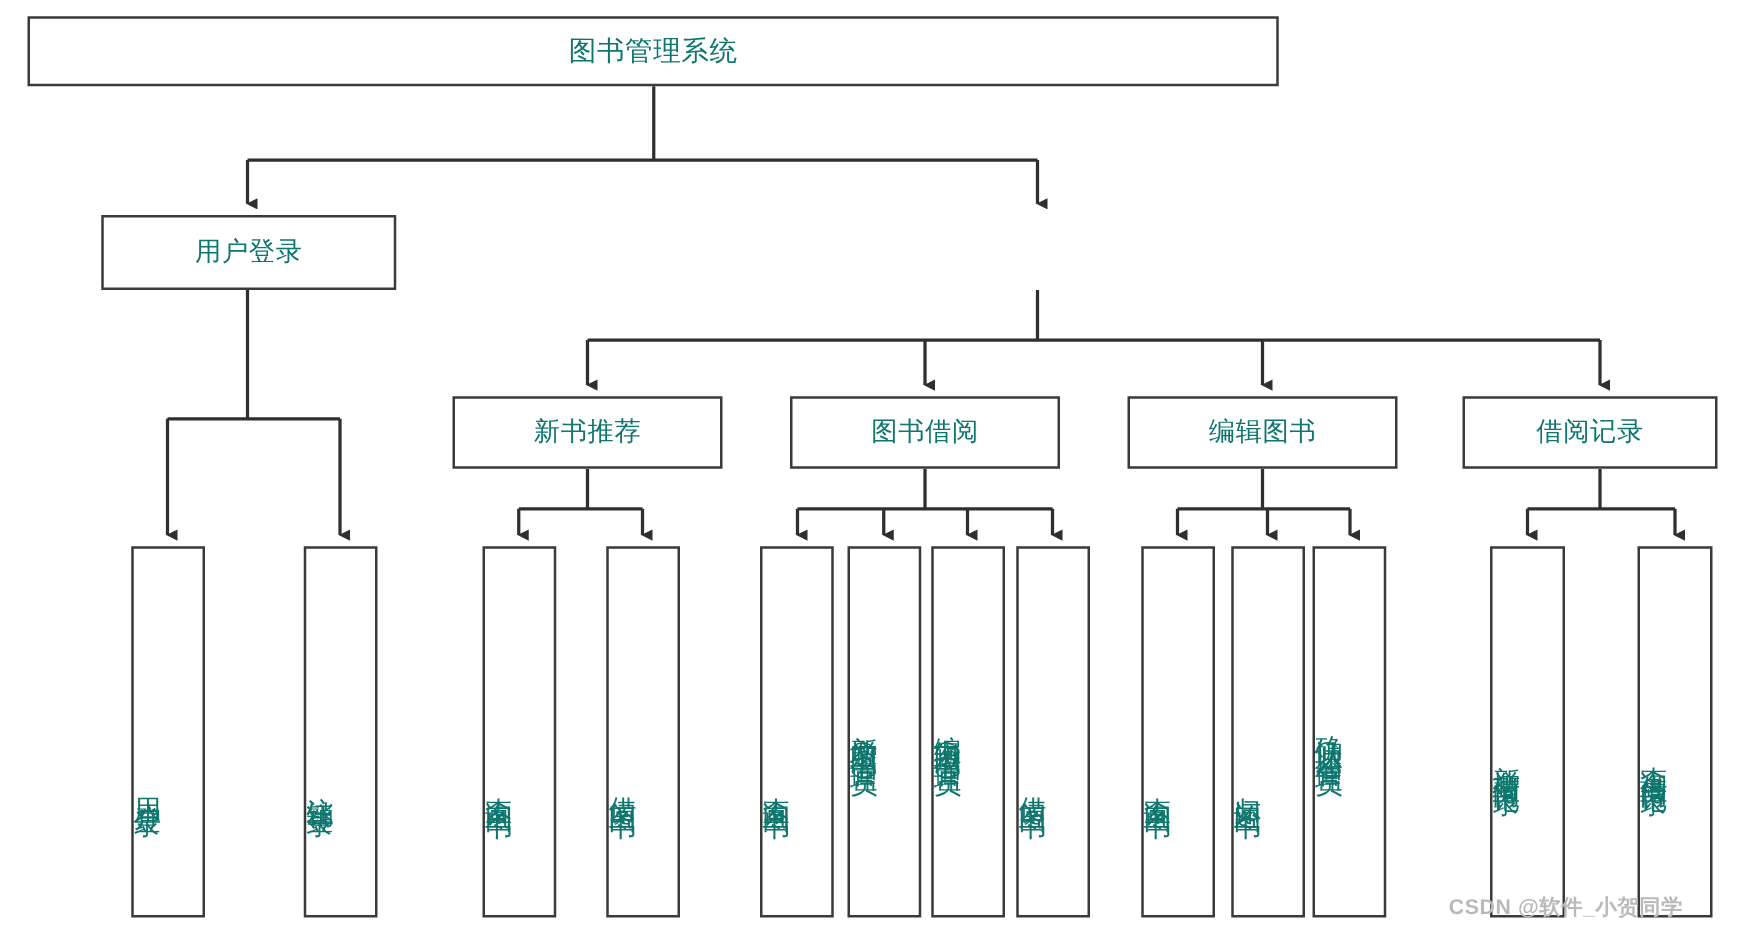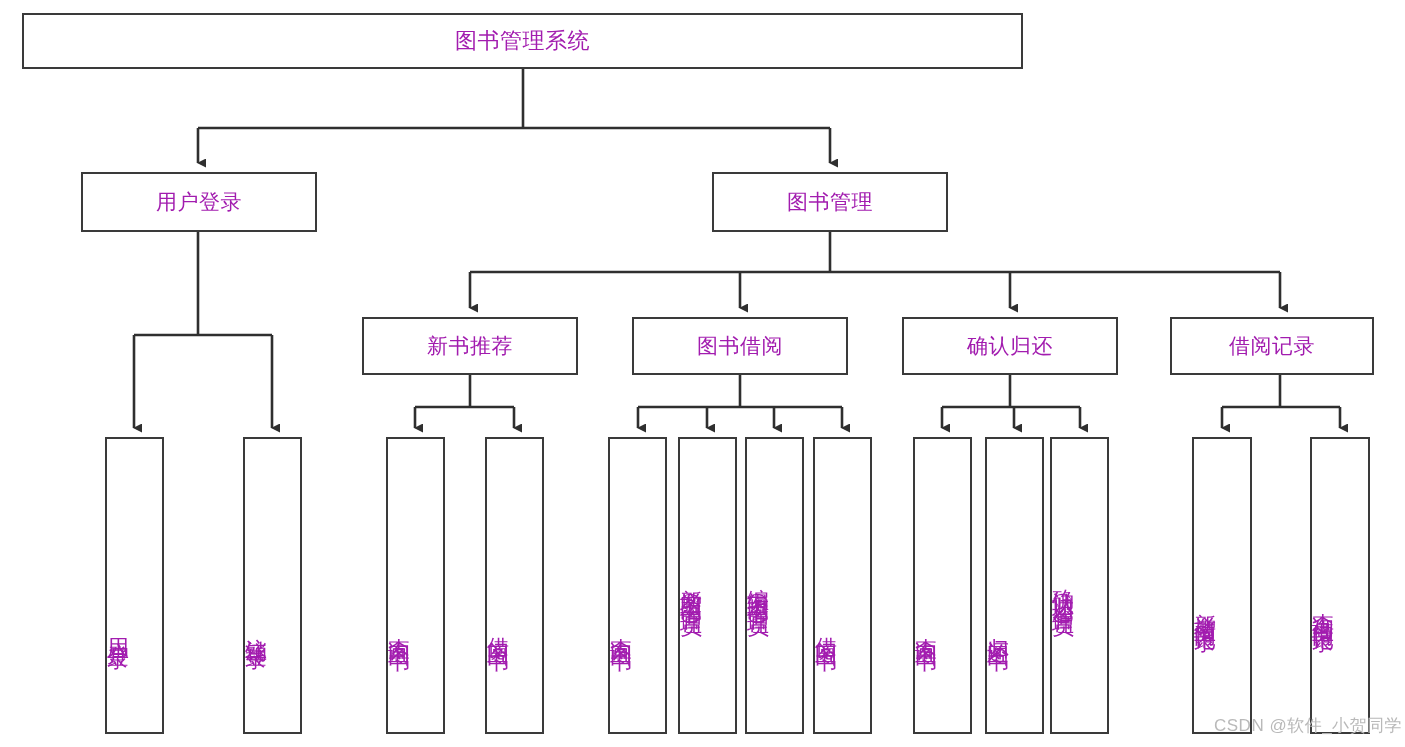--- a/index.html
+++ b/index.html
@@ -31,21 +31,21 @@
     position: absolute;
     box-sizing: border-box;
     background: #ffffff;
     border: 2px solid #3a3a3a;
     display: flex;
     align-items: center;
     justify-content: center;
     overflow: hidden;
   }
   .node-label {
-    color: #a21caf;
+    color: #0f766e;
     line-height: 1.18;
     white-space: pre;
     text-align: left;
   }
   .node.horiz .node-label {
     font-size: 21px;
     letter-spacing: 0.5px;
   }
   .node.root .node-label {
     font-size: 22px;
@@ -57,26 +57,27 @@
   }
   .node.vert .node-label {
     writing-mode: vertical-rl;
     text-orientation: upright;
     font-size: 22px;
     letter-spacing: 4px;
     line-height: 1;
   }
   .watermark {
     position: absolute;
-    left: 1214px;
+    left: 1159px;
     top: 714px;
     font-size: 17px;
     color: #b9b9b9;
     white-space: nowrap;
     letter-spacing: 0.5px;
+    font-weight: bold;
   }
 </style>
 </head>
 <body>
 
 <div id="diagram-root">
 
   <svg class="connectors" viewBox="0 0 1405 747">
     <defs>
       <marker id="arrowhead" markerWidth="9" markerHeight="9" refX="4.5" refY="8" orient="auto" markerUnits="userSpaceOnUse">
@@ -127,32 +128,29 @@
     </g>
   </svg>
 
   <div class="node root horiz" style="left:22px; top:13px; width:1001px; height:56px;">
     <span class="node-label">图书管理系统</span>
   </div>
 
   <div class="node horiz" style="left:81px; top:172px; width:236px; height:60px;">
     <span class="node-label">用户登录</span>
   </div>
-  <div class="node horiz" style="left:712px; top:172px; width:236px; height:60px;">
-    <span class="node-label">图书管理</span>
-  </div>
 
   <div class="node horiz" style="left:632px; top:317px; width:216px; height:58px;">
     <span class="node-label">图书借阅</span>
   </div>
   <div class="node horiz" style="left:362px; top:317px; width:216px; height:58px;">
     <span class="node-label">新书推荐</span>
   </div>
   <div class="node horiz" style="left:902px; top:317px; width:216px; height:58px;">
-    <span class="node-label">确认归还</span>
+    <span class="node-label">编辑图书</span>
   </div>
   <div class="node horiz" style="left:1170px; top:317px; width:204px; height:58px;">
     <span class="node-label">借阅记录</span>
   </div>
 
   <div class="node vert" style="left:105px; top:437px; width:59px; height:297px; padding-top:84px;">
     <span class="node-label">用户登录</span>
   </div>
   <div class="node vert" style="left:243px; top:437px; width:59px; height:297px; padding-top:84px;">
     <span class="node-label">注销登录</span>

